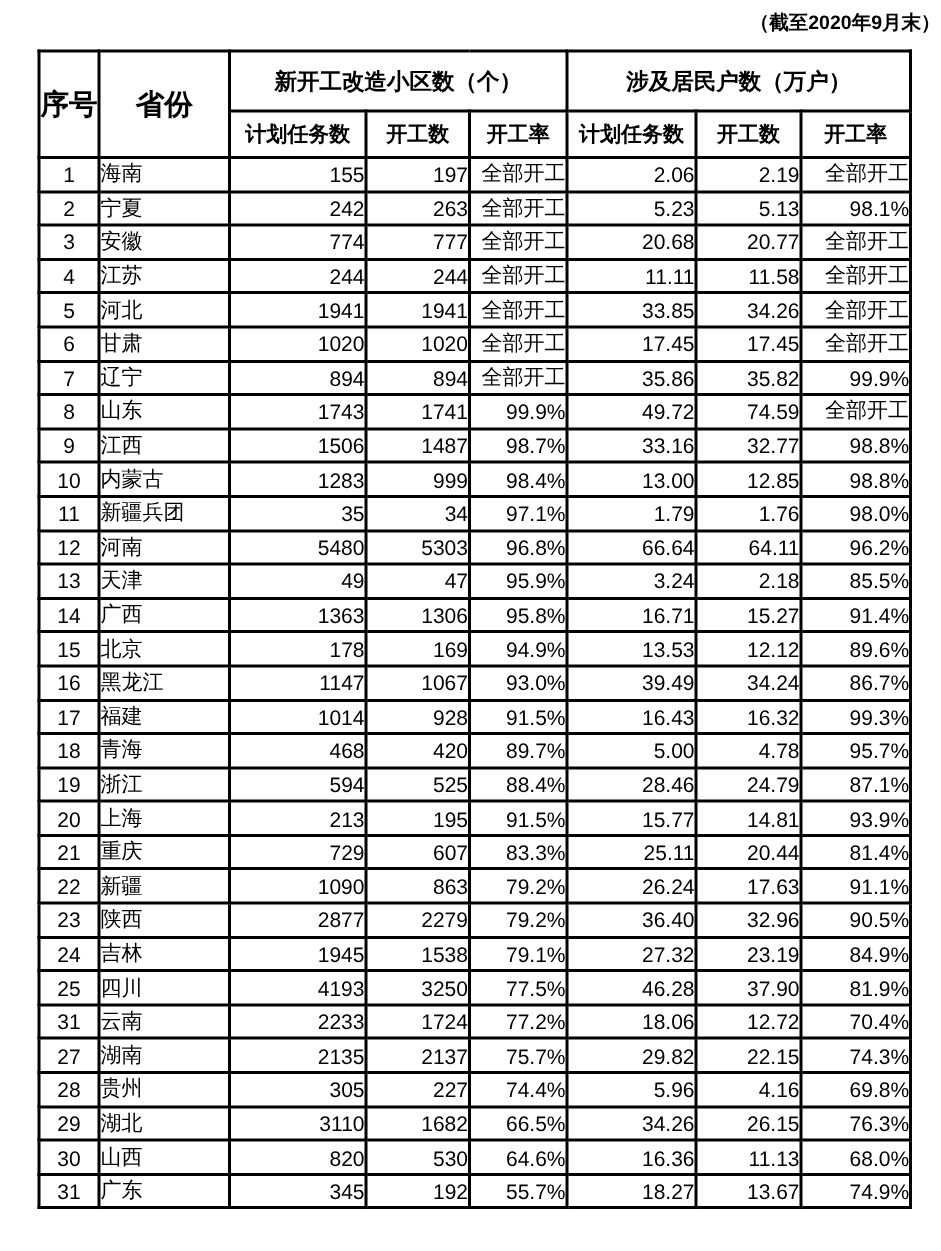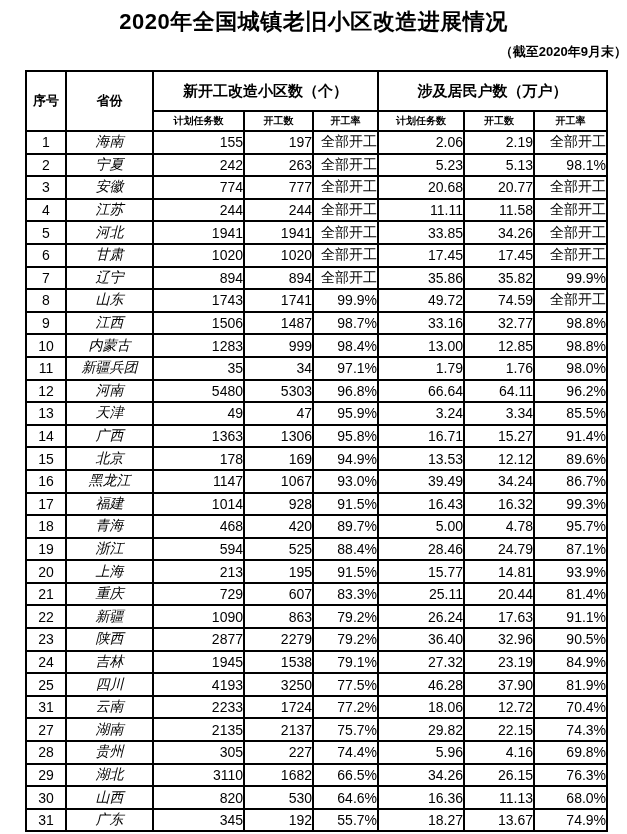--- a/index.html
+++ b/index.html
@@ -20,33 +20,32 @@
   table.grid{
     border-collapse:collapse;table-layout:fixed;
     margin:9px 0 0 25px;width:581px;
   }
   table.grid th,table.grid td{
     border:2px solid #000;overflow:hidden;white-space:nowrap;
     padding:0;vertical-align:middle;
   }
   thead th{font-weight:bold;text-align:center;}
   .h-group{font-size:15px;height:40px;}
-  .h-sub{font-size:10px;height:20px;}
-  .h-span{font-size:13px;}
+  .h-sub{font-size:14px;height:31px;}
+  .h-span{font-size:19px;}
   tbody td{font-size:14px;height:20.6px;}
   .c-idx{text-align:center;}
-  .c-prov{text-align:center;font-style:italic;}
+  .c-prov{}
   .c-num{text-align:right;padding-right:4px;}
   .c-rate{text-align:right;padding-right:3px;}
 </style>
 </head>
 <body>
 
 <div class="page">
-  <div class="doc-title">2020年全国城镇老旧小区改造进展情况</div>
   <div class="doc-subtitle">（截至2020年9月末）</div>
 
   <table class="grid">
     <colgroup>
       <col style="width:40px">
         <col style="width:87px">
       <col style="width:91px">
         <col style="width:69px">
         <col style="width:65px">
       <col style="width:86px">
@@ -190,21 +189,21 @@
           <td class="c-num">64.11</td>
           <td class="c-rate">96.2%</td>
         </tr>
         <tr>
           <td class="c-idx">13</td>
           <td class="c-prov">天津</td>
           <td class="c-num">49</td>
           <td class="c-num">47</td>
           <td class="c-rate">95.9%</td>
           <td class="c-num">3.24</td>
-          <td class="c-num">3.34</td>
+          <td class="c-num">2.18</td>
           <td class="c-rate">85.5%</td>
         </tr>
         <tr>
           <td class="c-idx">14</td>
           <td class="c-prov">广西</td>
           <td class="c-num">1363</td>
           <td class="c-num">1306</td>
           <td class="c-rate">95.8%</td>
           <td class="c-num">16.71</td>
           <td class="c-num">15.27</td>

